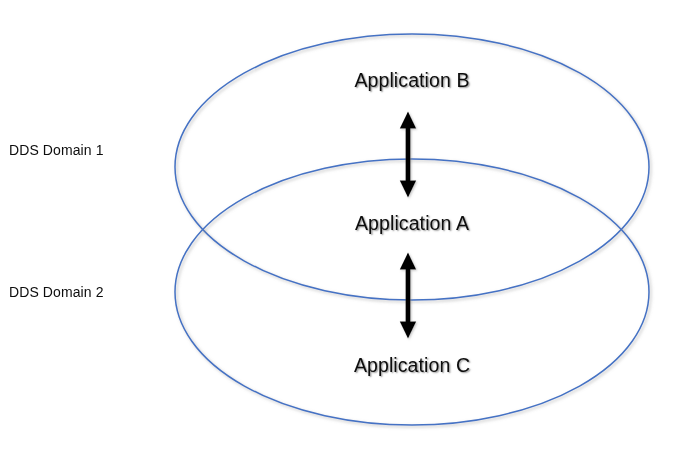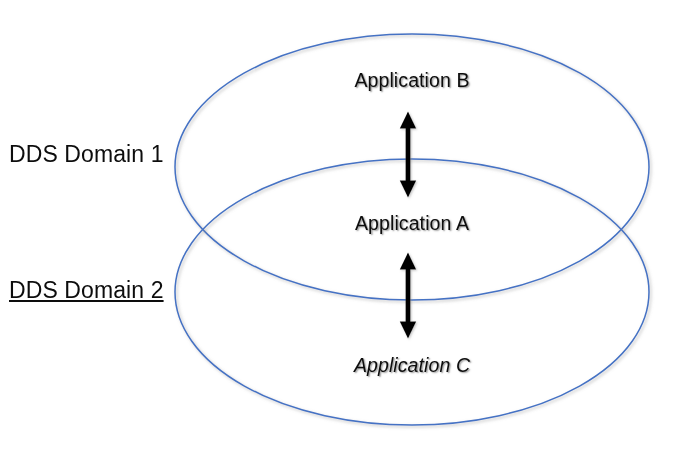--- a/index.html
+++ b/index.html
@@ -22,45 +22,45 @@
   }
   #diagram-svg {
     position: absolute;
     left: 0;
     top: 0;
     width: 679px;
     height: 451px;
   }
   .domain-label {
     position: absolute;
-    font-size: 23px;
+    font-size: 14px;
     font-weight: 400;
     color: #0d0d0d;
     letter-spacing: 0.1px;
     white-space: nowrap;
     line-height: 1;
   }
   #domain-label-1 { left: 9px; top: 143px; }
-  #domain-label-2 { left: 9px; top: 279px; text-decoration: underline; }
+  #domain-label-2 { left: 9px; top: 285px; }
 
   .app-label {
     position: absolute;
     width: 260px;
     text-align: center;
     font-size: 19.5px;
     font-weight: 400;
     color: #0d0d0d;
     letter-spacing: 0.1px;
     white-space: nowrap;
     line-height: 1;
     text-shadow: 1.3px 1.3px 1.6px rgba(120,120,120,0.78);
   }
   #app-label-b { left: 282px; top: 71px; }
   #app-label-a { left: 282px; top: 214px; }
-  #app-label-c { left: 282px; top: 356px; font-style: italic; }
+  #app-label-c { left: 282px; top: 356px; }
 </style>
 </head>
 <body>
 
 <div id="diagram-canvas">
 
   <svg id="diagram-svg" viewBox="0 0 679 451" xmlns="http://www.w3.org/2000/svg">
     <defs>
       <filter id="ellipse-shadow" x="-20%" y="-20%" width="140%" height="140%">
         <feDropShadow dx="1.6" dy="1.6" stdDeviation="1.7" flood-color="#8a8a8a" flood-opacity="0.55"></feDropShadow>

